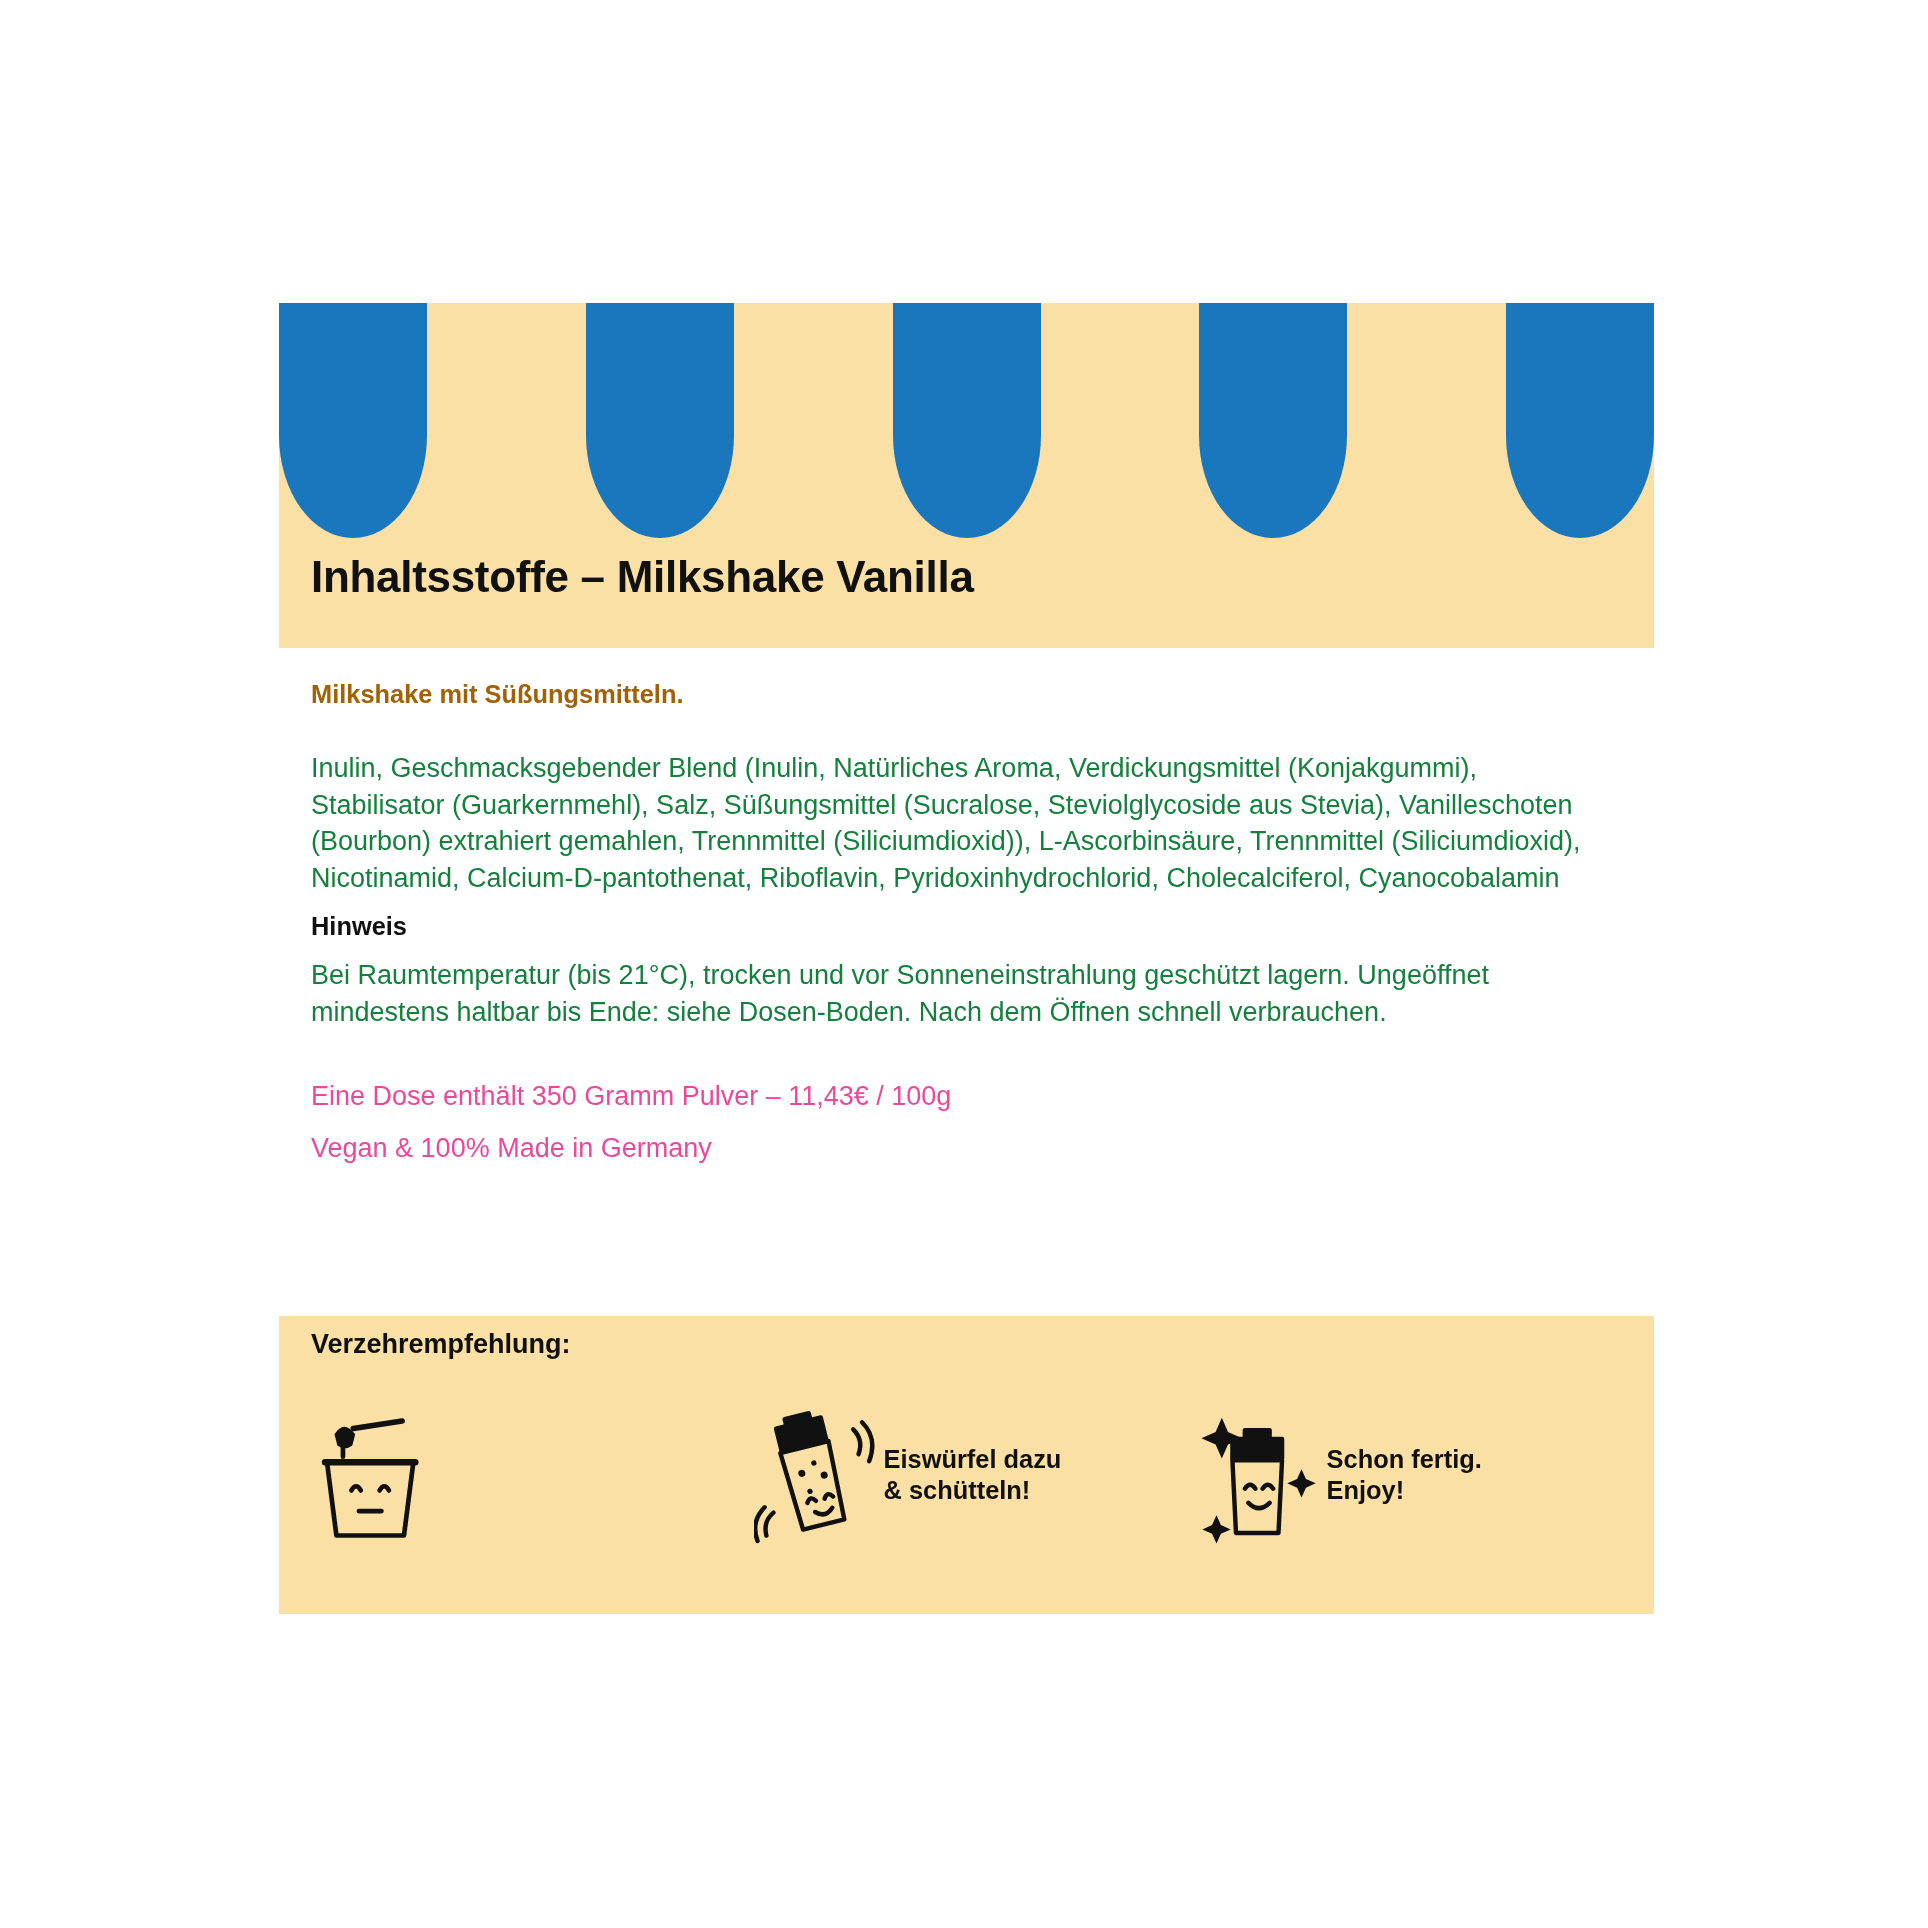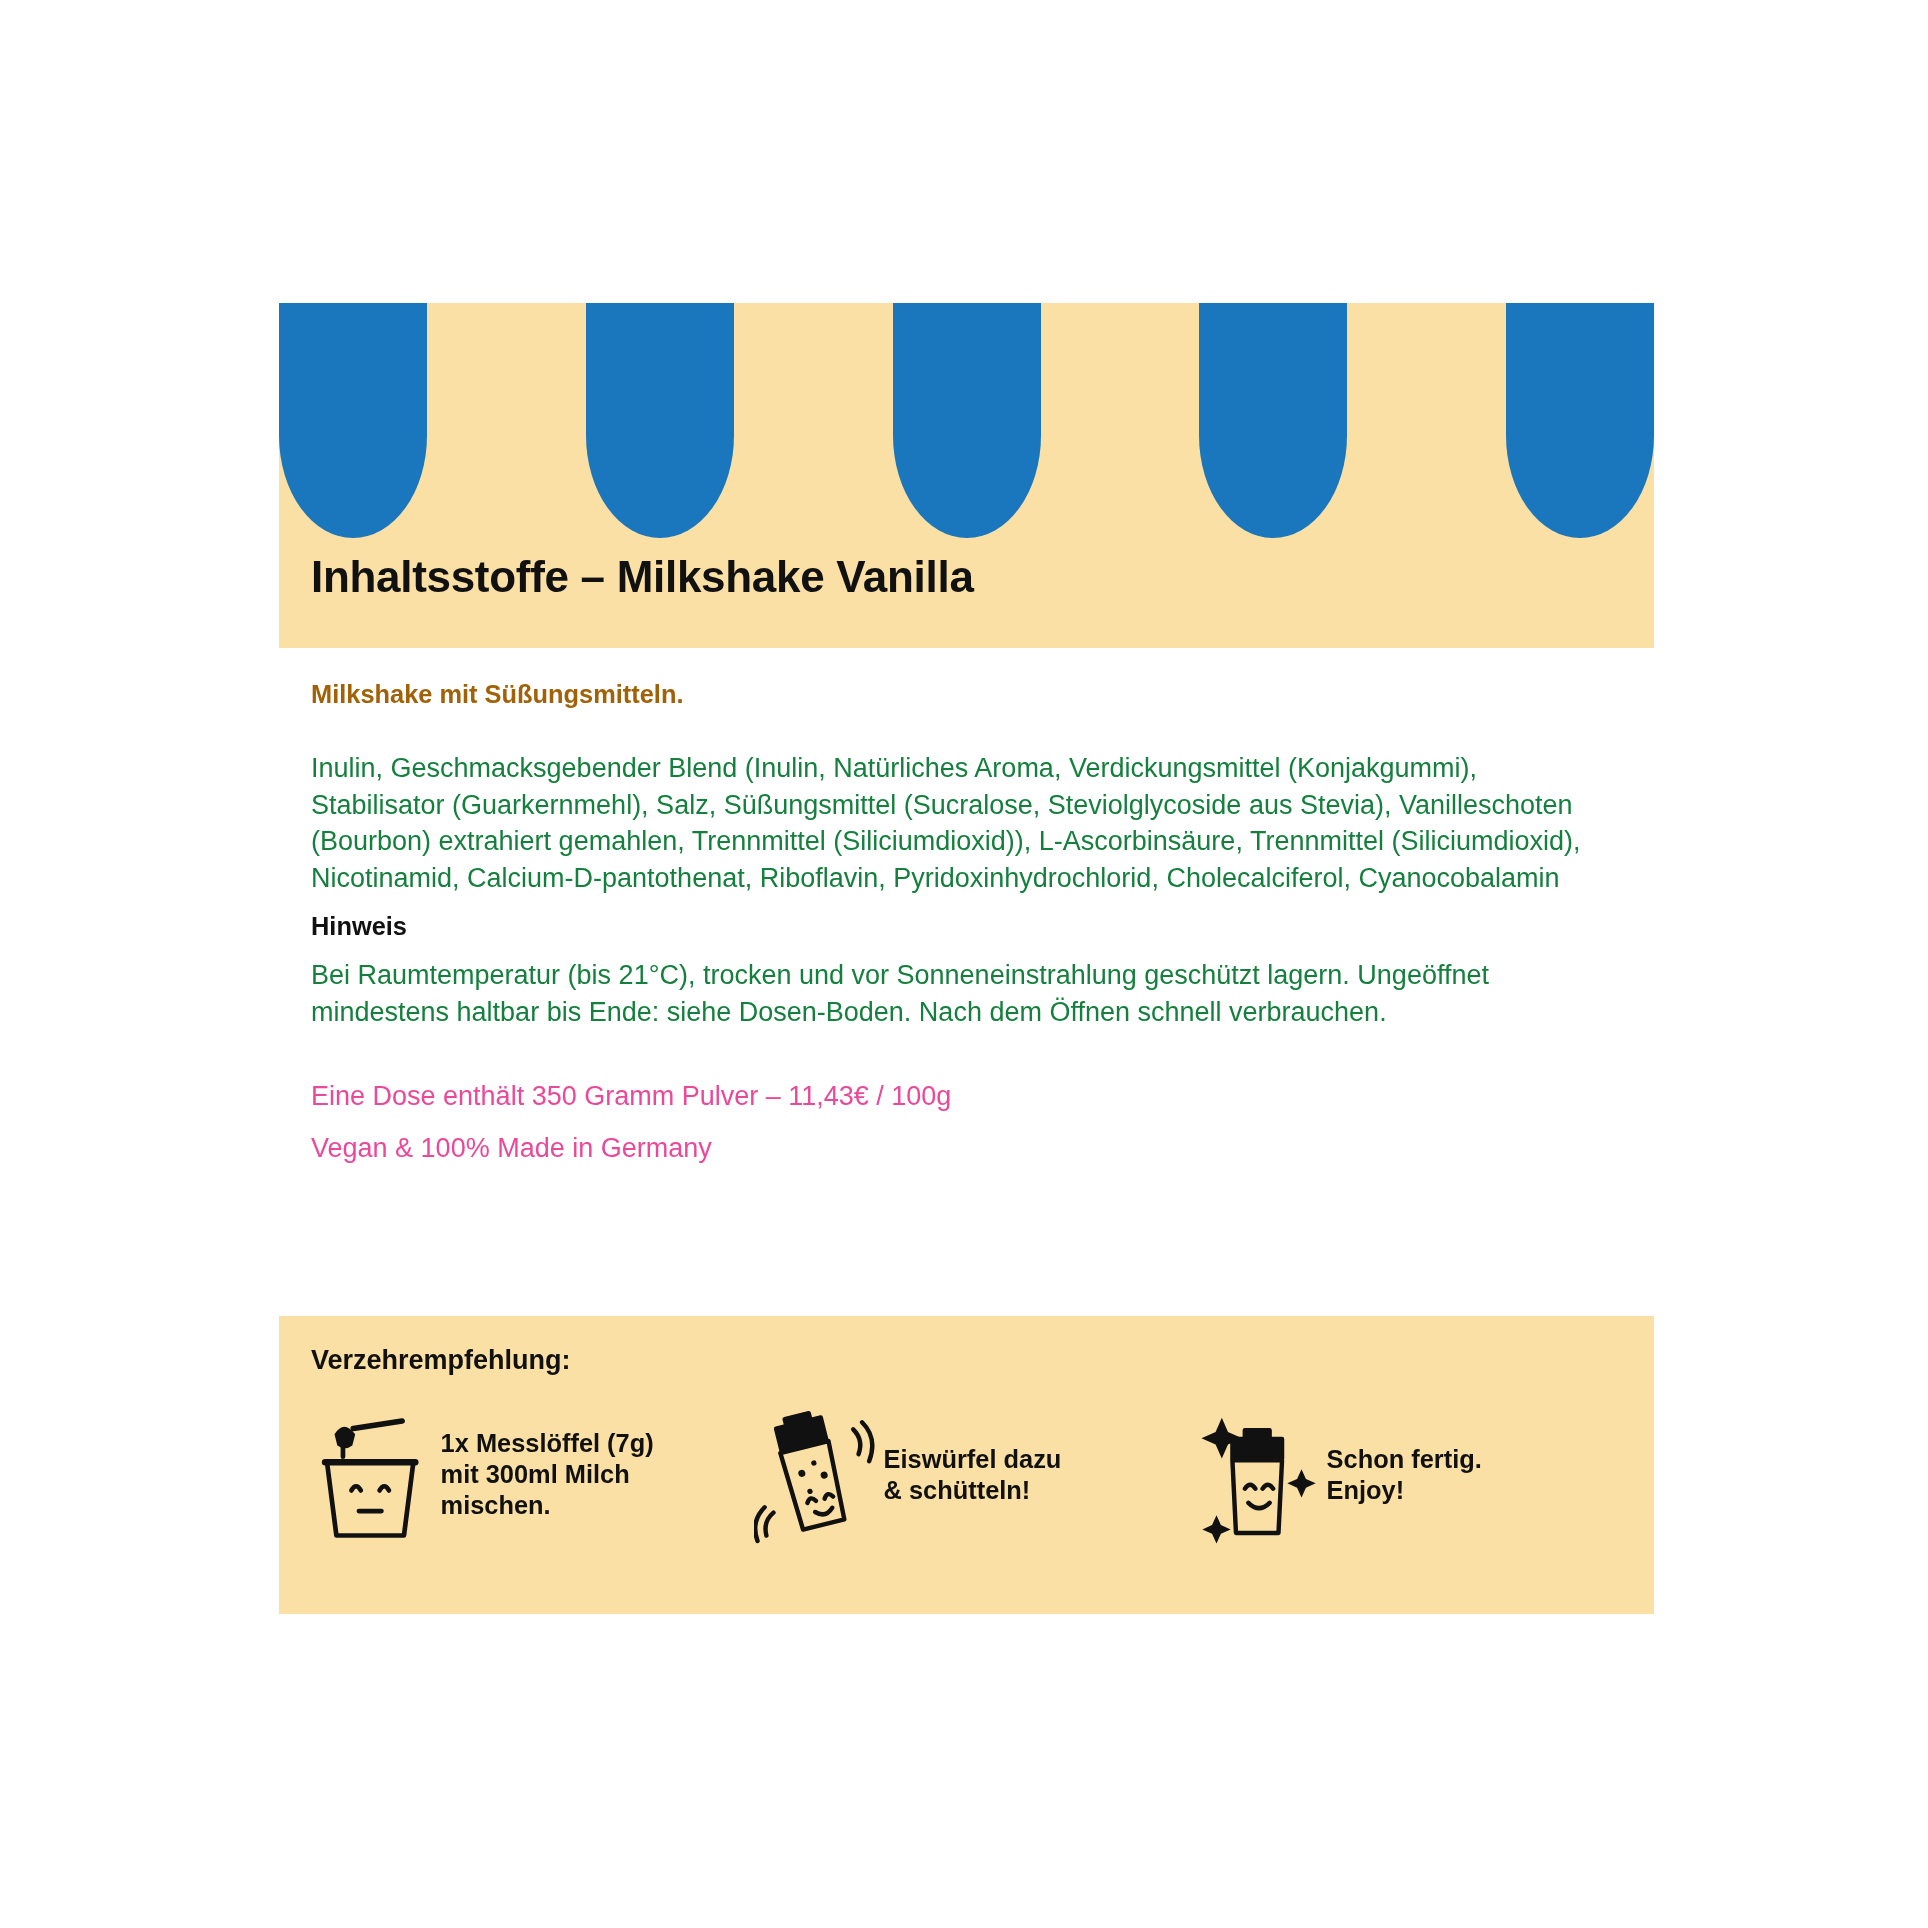--- a/index.html
+++ b/index.html
@@ -100,21 +100,21 @@
     position: absolute;
     left: 279px;
     top: 1316px;
     width: 1375px;
     height: 298px;
     background: #fae0a5;
   }
   .usage-title {
     position: absolute;
     left: 32px;
-    top: 29px;
+    top: 13px;
     font-size: 27px;
     font-weight: 800;
     color: #111111;
   }
   .steps {
     position: absolute;
     left: 32px;
     top: 83px;
     right: 22.6px;
     display: flex;
@@ -188,25 +188,20 @@
             <path d="M33 44 L33 56"></path>
 
             <path d="M16 62 L108 62 L98 140 L26 140 Z"></path>
             <path d="M14 62 L110 62" stroke-width="7"></path>
 
             <path d="M42 92 q5 -9 10 0" stroke-width="5"></path>
             <path d="M72 92 q5 -9 10 0" stroke-width="5"></path>
             <path d="M50 114 L74 114" stroke-width="5"></path>
           </svg>
         </div>
-        <div class="step-text">
-          <div>1x Messlöffel (7g)</div>
-          <div>mit 300ml Milch</div>
-          <div>mischen.</div>
-        </div>
       </div>
 
       <div class="step step-2">
         <div class="step-icon">
           <svg width="132" height="141" viewBox="0 0 140 150" fill="none" stroke="#111111" stroke-width="5" stroke-linecap="round" stroke-linejoin="round">
             <g transform="rotate(-14 70 80)">
 
               <path d="M40 14 L92 14 L92 40 L40 40 Z" fill="#111111" stroke="#111111"></path>
               <path d="M52 6 L80 6 L80 14 L52 14 Z" fill="#111111" stroke="#111111"></path>
 

